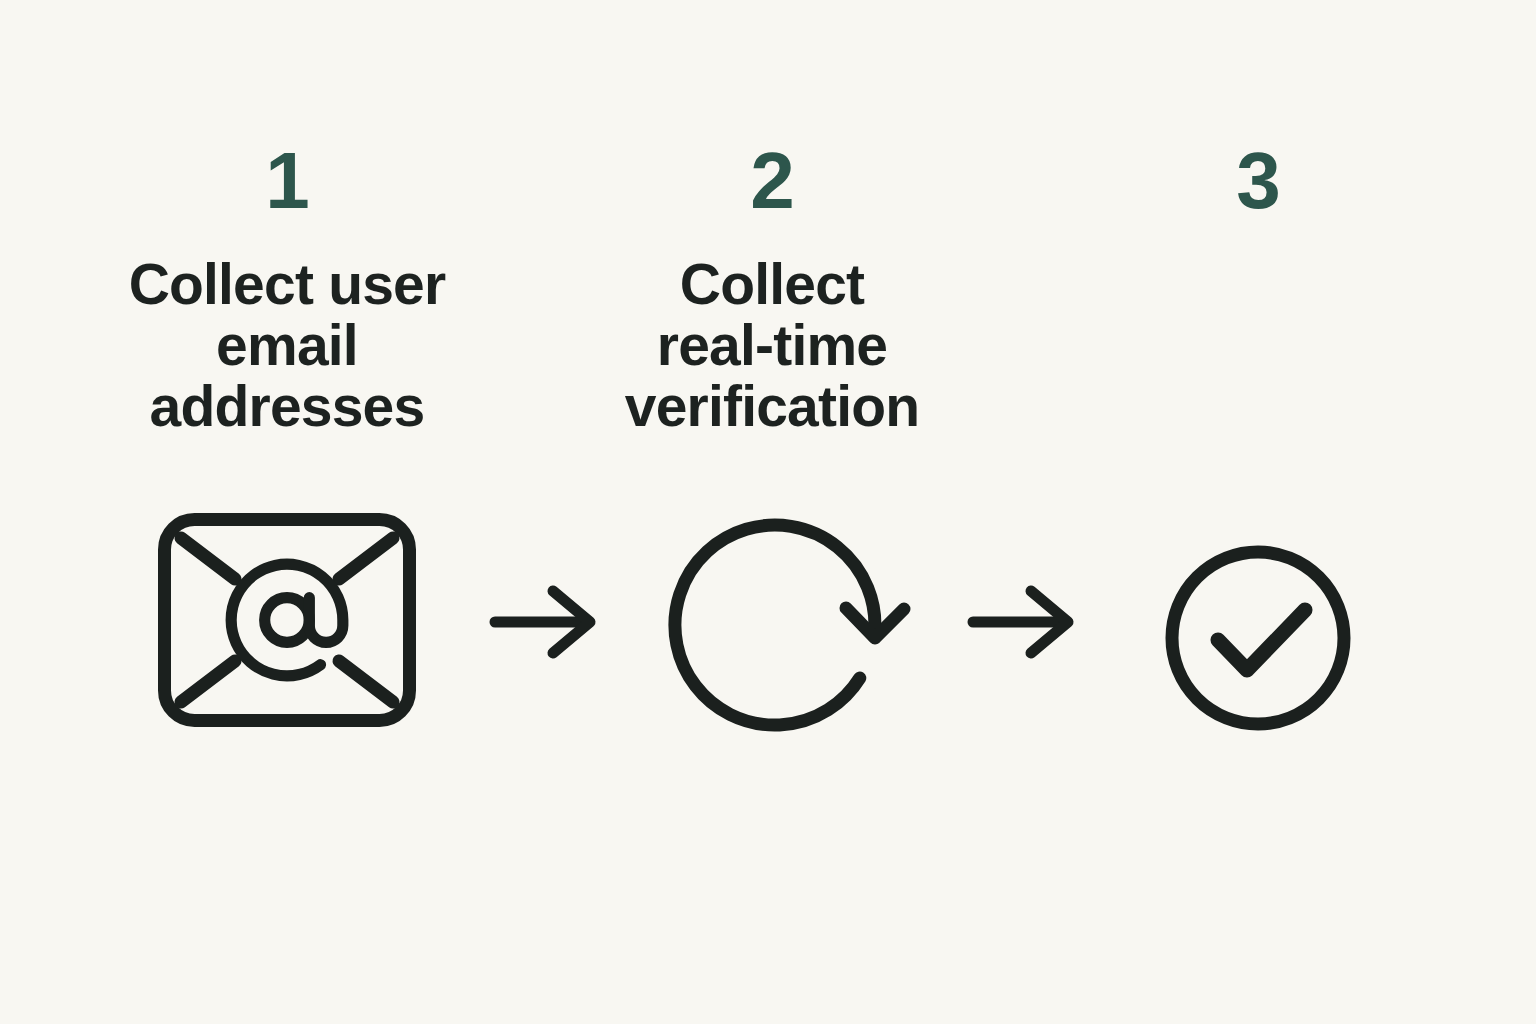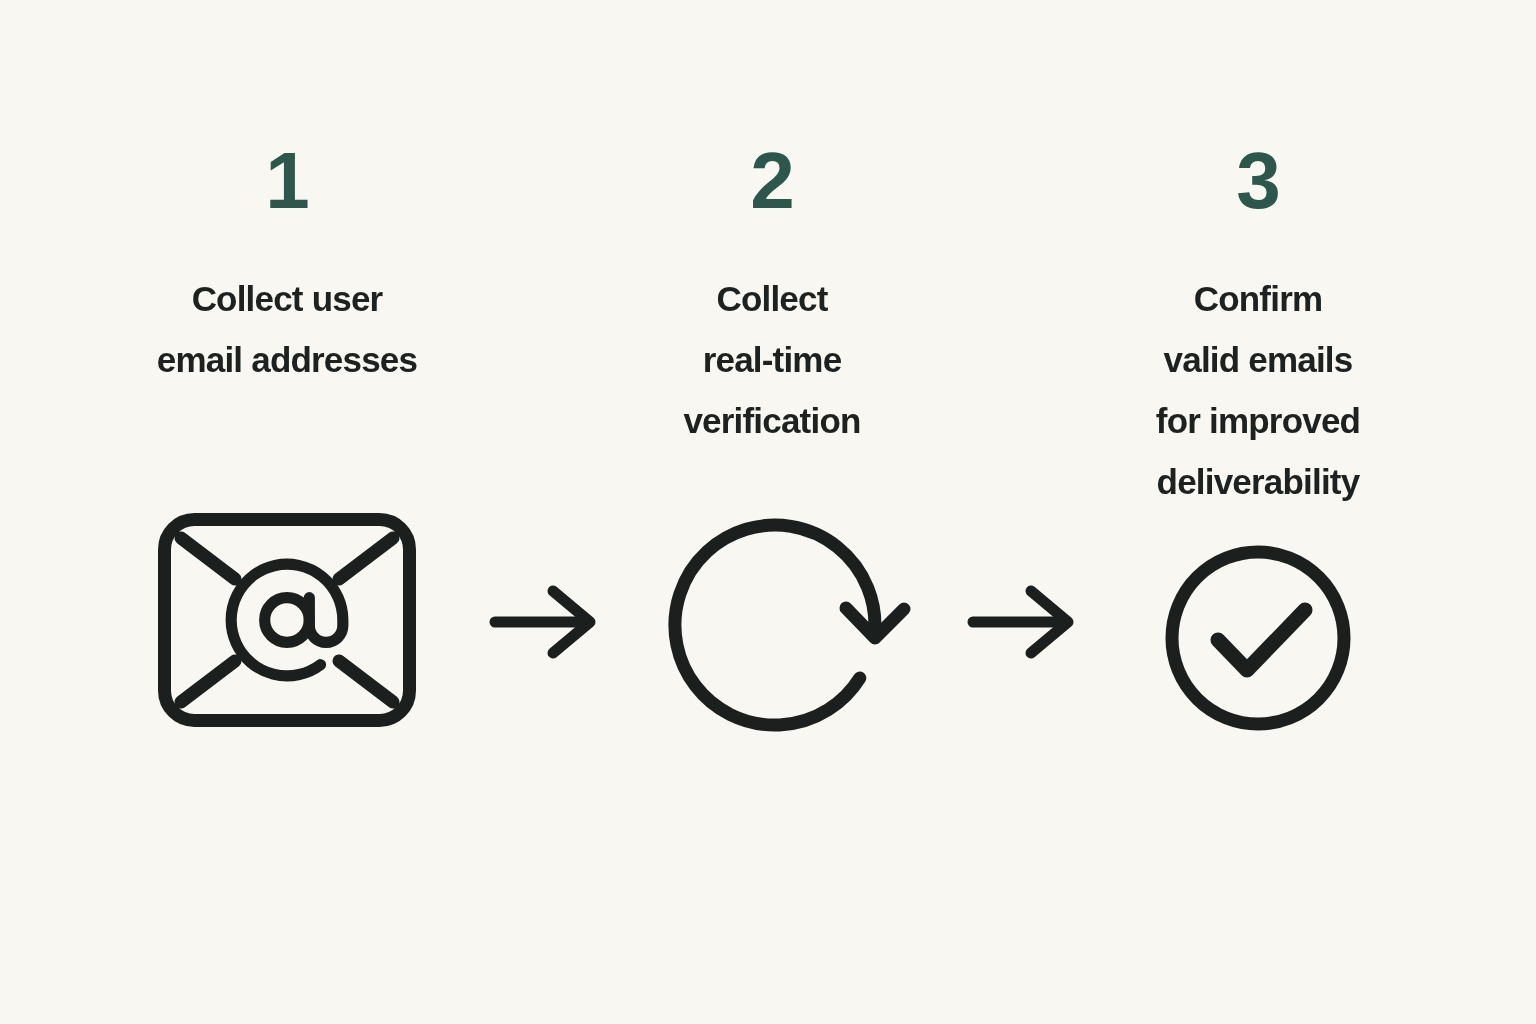--- a/index.html
+++ b/index.html
@@ -14,22 +14,22 @@
   .step { position: absolute; top: 0; height: 100%; text-align: center; }
   .step-1 { left: 90px;   width: 394px; }
   .step-2 { left: 575px;  width: 394px; }
   .step-3 { left: 1061px; width: 394px; }
   .num {
     position: absolute; top: 141px; left: 0; width: 100%;
     font-size: 80px; line-height: 80px; font-weight: 700;
     color: var(--number, #2d564c); letter-spacing: -1px;
   }
   .title {
-    position: absolute; top: 268px; left: 0; width: 100%;
-    font-size: 35px; line-height: 61px; font-weight: 700;
+    position: absolute; top: 254px; left: 0; width: 100%;
+    font-size: 57px; line-height: 61px; font-weight: 700;
     color: var(--text, #1d2220);
     white-space: pre-line; letter-spacing: -0.8px;
   }
   .icon { position: absolute; color: var(--icon, #1b201e); }
   .icon-envelope { left: calc(50% - 131px); top: 511px; }
   .icon-refresh  { left: calc(50% - 105px); top: 517px; }
   .icon-check    { left: calc(50% - 95px);  top: 543px; }
   .connector { position: absolute; top: 583px; color: var(--icon, #1b201e); }
   .connector-1 { left: 487px; }
   .connector-2 { left: 965px; }
@@ -81,24 +81,20 @@
 
   <div class="connector connector-2">
     <svg width="118" height="78" viewBox="0 0 118 78" fill="none" stroke="currentColor" stroke-width="11" stroke-linecap="round" stroke-linejoin="round">
       <line x1="8" y1="39" x2="98" y2="39"></line>
       <polyline points="66,8 103,39 66,70"></polyline>
     </svg>
   </div>
 
   <section class="step step-3">
     <div class="num">3</div>
-    <div class="title">Confirm
-valid emails
-for improved
-deliverability</div>
     <div class="icon icon-check">
       <svg width="190" height="190" viewBox="-95 -95 190 190" fill="none" stroke="currentColor" stroke-width="13" stroke-linecap="round" stroke-linejoin="round">
         <circle cx="0" cy="0" r="86"></circle>
         <polyline points="-40,2 -11,32 47,-28" stroke-width="15"></polyline>
       </svg>
     </div>
   </section>
 
 </div>
 

